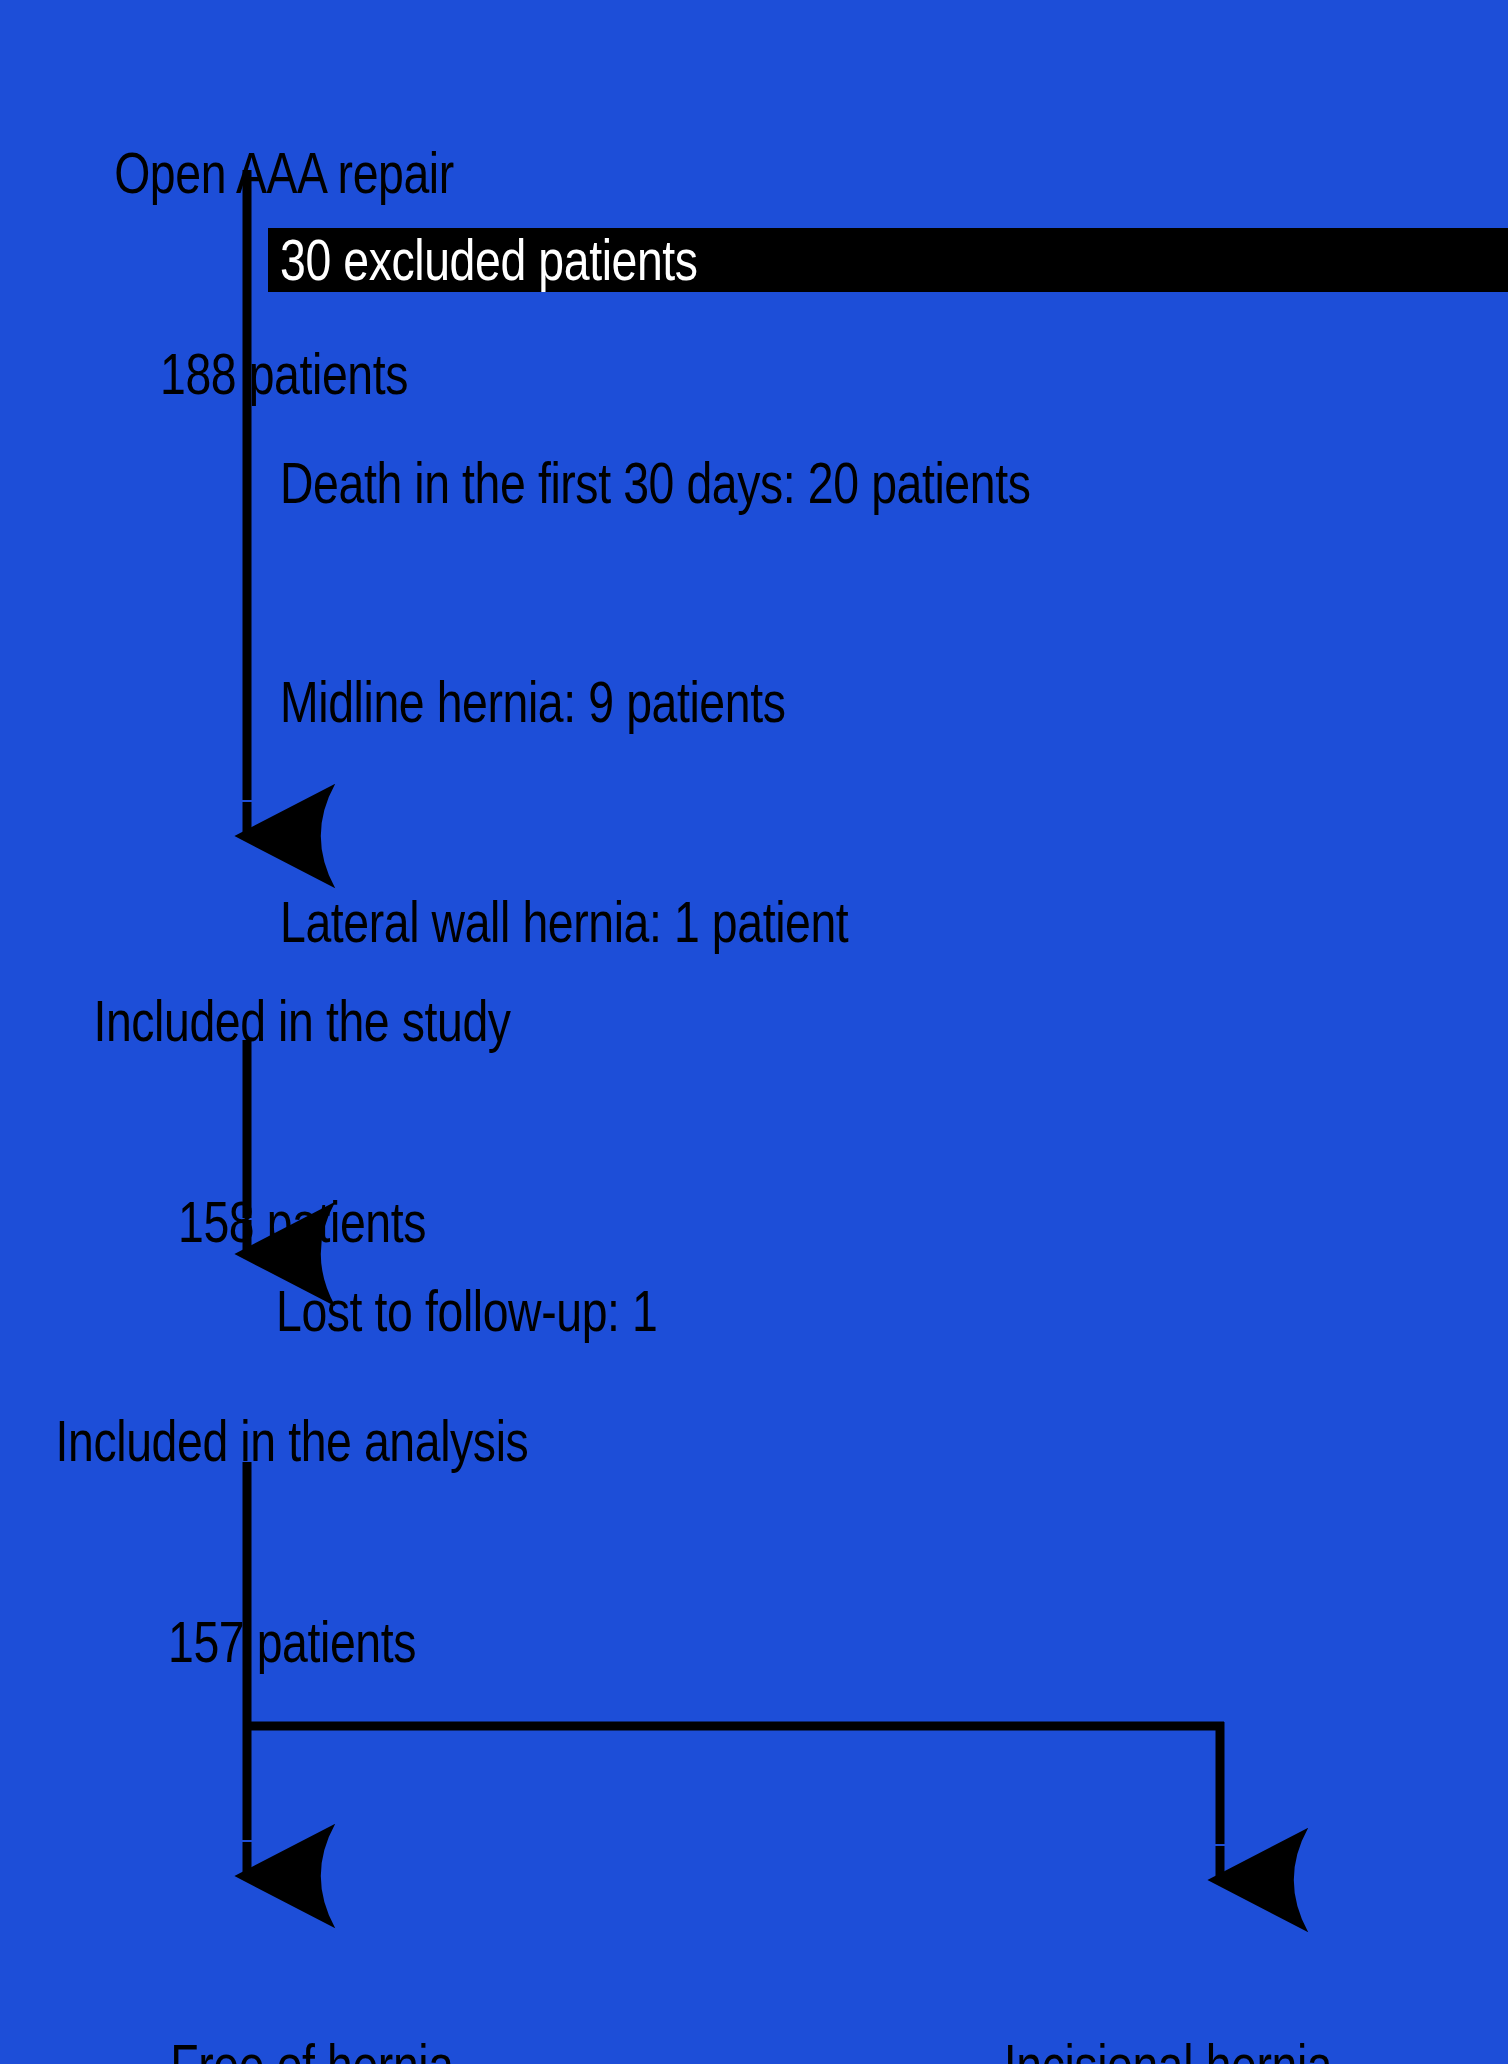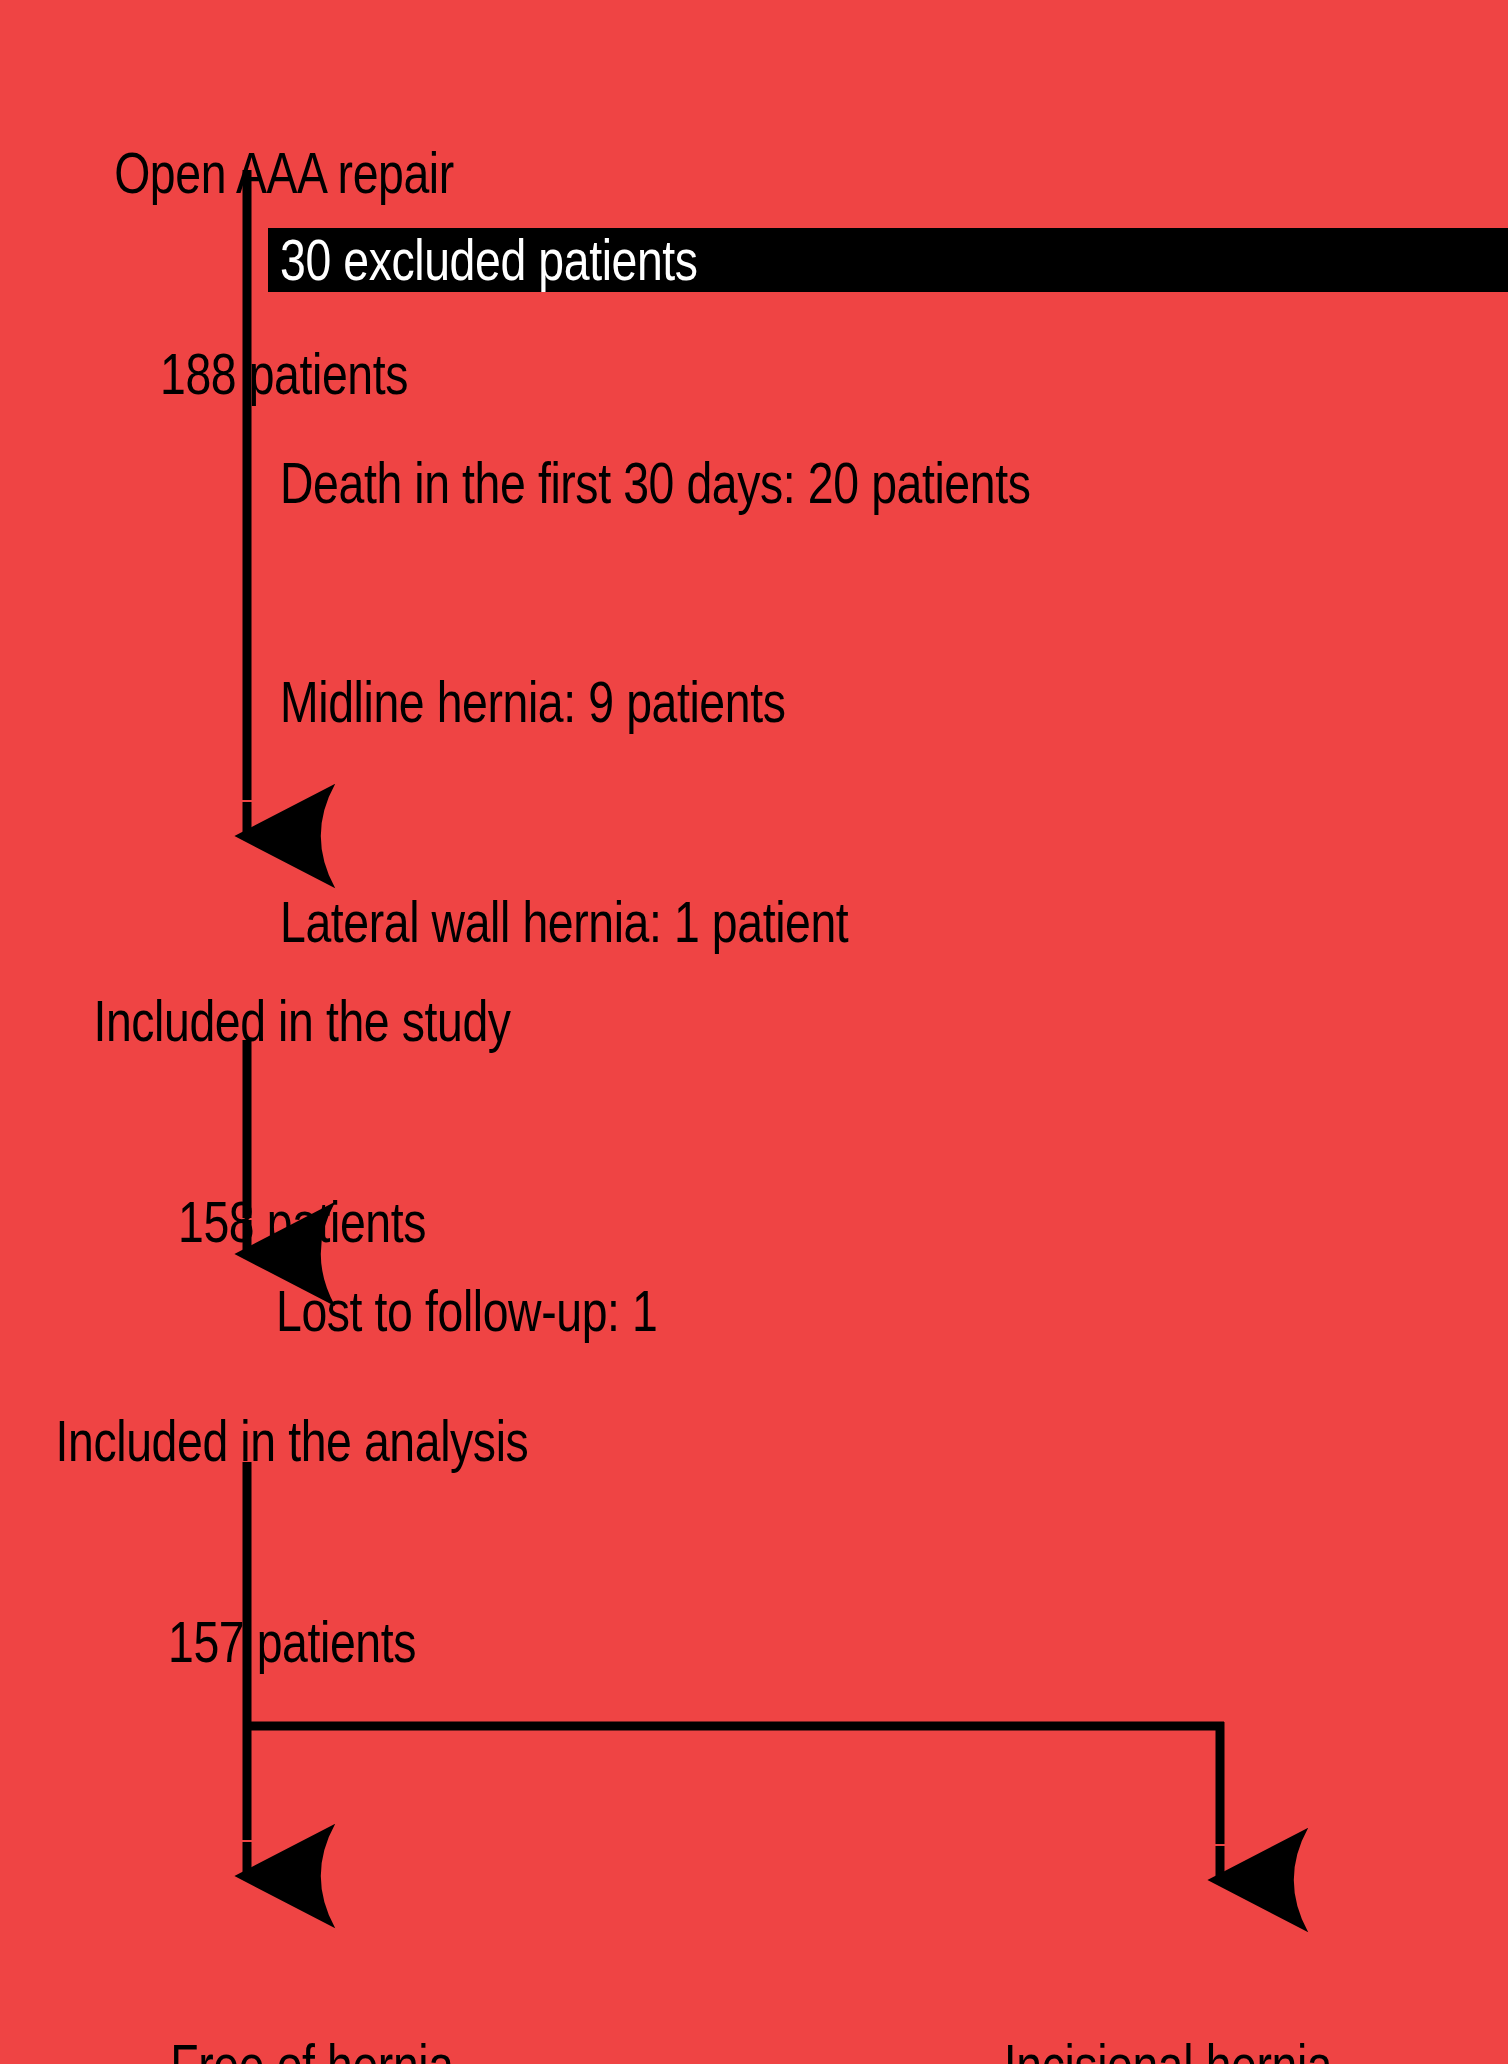--- a/index.html
+++ b/index.html
@@ -4,21 +4,21 @@
 <style>
   html, body {
     margin: 0;
     padding: 0;
     background: #ffffff;
   }
   #page {
     position: relative;
     width: 1508px;
     height: 2064px;
-    background: #ef4444;
+    background: #1d4ed8;
     font-family: "Liberation Sans", "DejaVu Sans", sans-serif;
     color: #000000;
     overflow: hidden;
   }
   
   .tnode {
     position: absolute;
     white-space: pre;
     line-height: 1.16;
     font-size: 58px;

